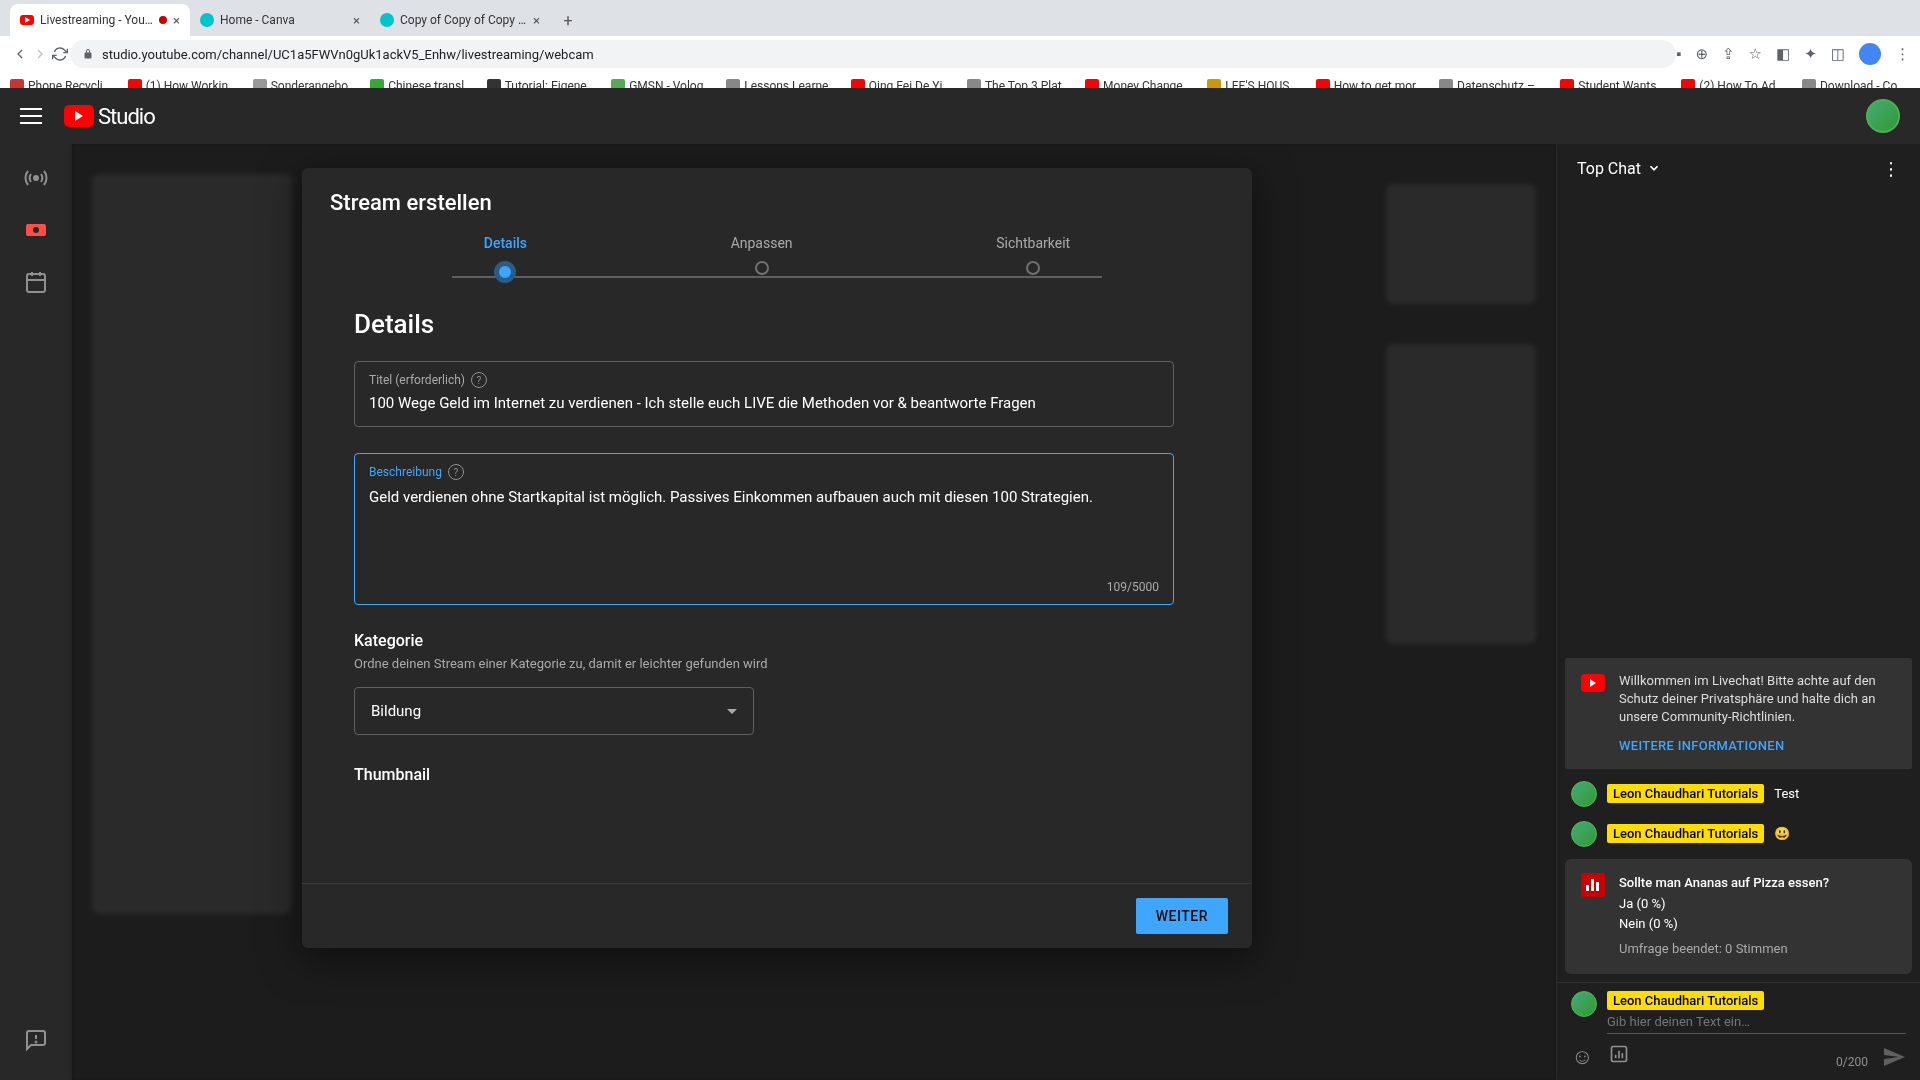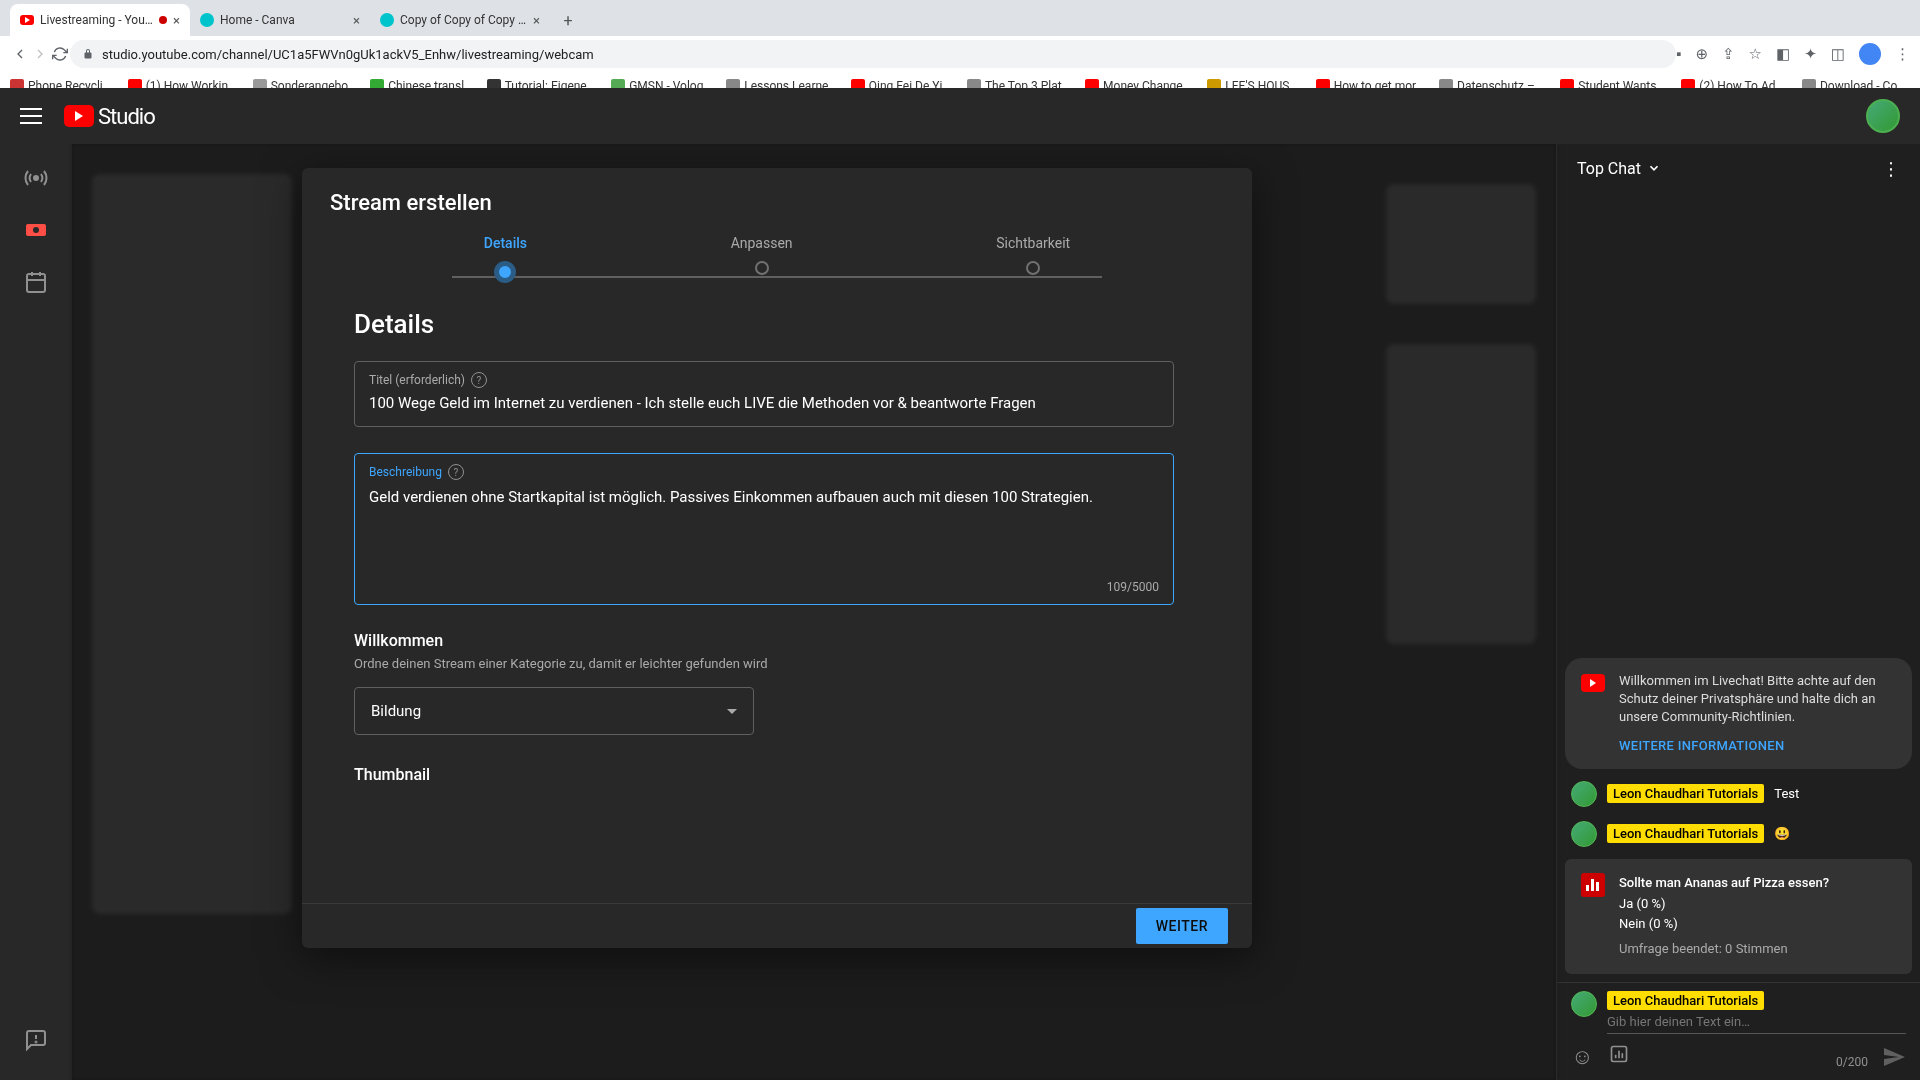--- a/index.html
+++ b/index.html
@@ -70,29 +70,29 @@
 .field-input { background: transparent; border: none; outline: none; color: #fff; font-size: 15px; width: 100%; margin-top: 6px; font-family: inherit; resize: none; }
 textarea.field-input { height: 100px; line-height: 1.5; }
 .help-circ { width: 16px; height: 16px; border: 1.5px solid #909090; border-radius: 50%; display: inline-flex; align-items: center; justify-content: center; font-size: 10px; color: #909090; cursor: pointer;}
 .char-count { position: absolute; bottom: 10px; right: 14px; font-size: 12px; color: #aaa; }
 
 .cat-label { font-size: 16px; font-weight: 500; margin-bottom: 6px; }
 .cat-sub { font-size: 13px; color: #aaa; margin-bottom: 16px; }
 .select-box { border: 1px solid #606060; border-radius: 4px; padding: 14px 16px; width: 400px; display: flex; justify-content: space-between; align-items: center; font-size: 15px; cursor: pointer; margin-bottom: 30px;}
 .select-box .caret { width: 0; height: 0; border-left: 5px solid transparent; border-right: 5px solid transparent; border-top: 5px solid #aaa; }
 
-.dialog-footer { padding: 4px 24px; display: flex; justify-content: flex-end; border-top: 1px solid #3a3a3a;}
+.dialog-footer { padding: 14px 24px; display: flex; justify-content: flex-end; border-top: 1px solid #3a3a3a;}
 .btn-primary { background: #3ea6ff; color: #0d0d0d; font-size: 14px; font-weight: 500; padding: 10px 20px; border: none; border-radius: 2px; cursor: pointer; letter-spacing: 0.5px;}
 
 
 .chat-panel { width: 364px; background: #1f1f1f; display: flex; flex-direction: column; border-left: 1px solid #333; }
 .chat-header { height: 48px; display: flex; align-items: center; justify-content: space-between; padding: 0 20px; font-size: 16px; }
 .chat-header-left { display: flex; align-items: center; gap: 6px; cursor: pointer; }
 .chat-body { flex: 1; overflow-y: auto; padding: 8px 8px; display: flex; flex-direction: column; justify-content: flex-end; gap: 10px;}
-.chat-notice { background: #333; border-radius: 17px; padding: 14px 16px; display: flex; gap: 14px; font-size: 13px; line-height: 1.4; color: #ddd;}
+.chat-notice { background: #333; border-radius: 2px; padding: 14px 16px; display: flex; gap: 14px; font-size: 13px; line-height: 1.4; color: #ddd;}
 .chat-notice .yt-ic { width: 24px; height: 18px; background: #ff0000; border-radius: 4px; flex-shrink: 0; display: flex; align-items: center; justify-content: center; margin-top: 2px;}
 .chat-notice .yt-ic::after { content: ''; border-left: 6px solid #fff; border-top: 4px solid transparent; border-bottom: 4px solid transparent; }
 .chat-notice-link { color: #3ea6ff; font-weight: 500; margin-top: 10px; cursor: pointer; letter-spacing: 0.3px;}
 .chat-msg { display: flex; align-items: center; gap: 10px; padding: 2px 6px; font-size: 13px;}
 .chat-av { width: 26px; height: 26px; border-radius: 50%; background: linear-gradient(135deg, #4a7, #393); flex-shrink: 0; border: 1px solid #5b5;}
 .chat-author { background: #ffdd00; color: #000; padding: 2px 6px; border-radius: 2px; font-weight: 500; font-size: 13px;}
 .chat-text { color: #fff; }
 .chat-poll { background: #333; border-radius: 6px; padding: 14px 16px; display: flex; gap: 14px; font-size: 13px; line-height: 1.6;}
 .poll-ic { width: 24px; height: 24px; background: #cc0000; border-radius: 3px; flex-shrink: 0; display: flex; align-items: center; justify-content: center;}
 .poll-bars { width: 14px; height: 12px; display: flex; align-items: flex-end; gap: 2px;}
@@ -341,21 +341,21 @@
 
           <div class="field-box focused">
             <div class="field-label">
               <span>Beschreibung</span>
               <span class="help-circ">?</span>
             </div>
             <textarea class="field-input" style="">Geld verdienen ohne Startkapital ist möglich. Passives Einkommen aufbauen auch mit diesen 100 Strategien.</textarea>
             <div class="char-count">109/5000</div>
           </div>
 
-          <div class="cat-label">Willkommen</div>
+          <div class="cat-label">Kategorie</div>
           <div class="cat-sub">Ordne deinen Stream einer Kategorie zu, damit er leichter gefunden wird</div>
           <div class="select-box">
             <span>Bildung</span>
             <div class="caret"></div>
           </div>
 
           <div class="cat-label">Thumbnail</div>
         </div>
 
         <div class="dialog-footer">

